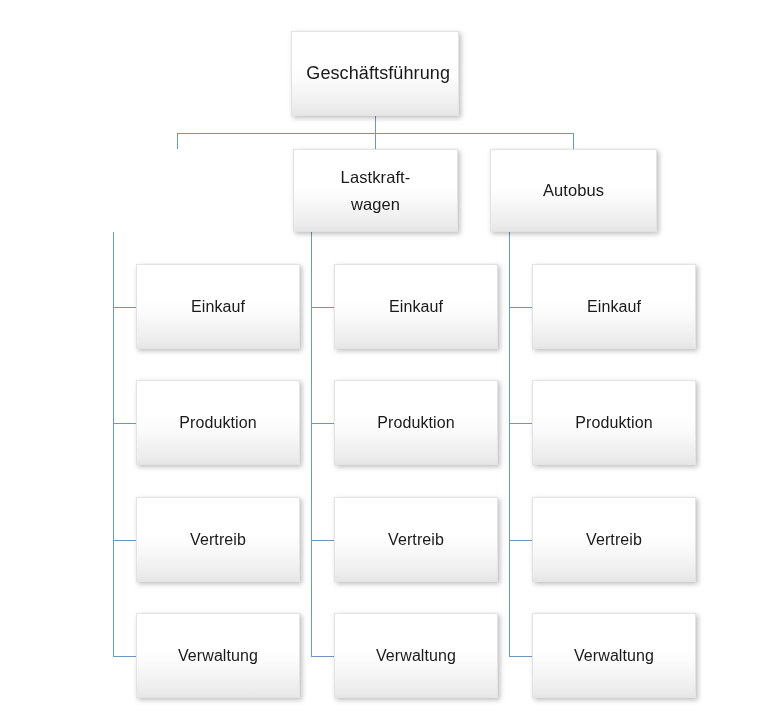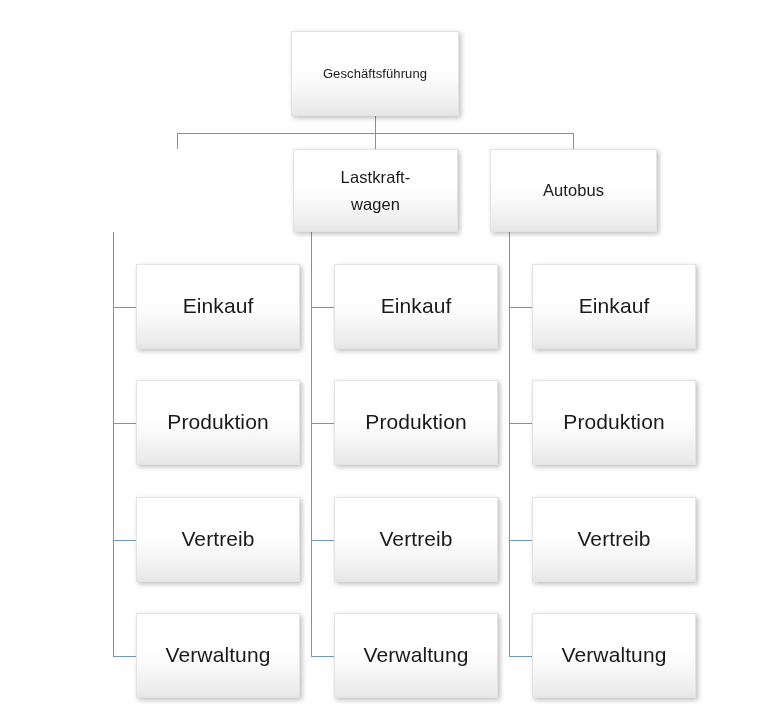--- a/index.html
+++ b/index.html
@@ -66,23 +66,23 @@
     color: #1a1a1a;
     font-size: 16.5px;
     line-height: 1.62;
     letter-spacing: 0.1px;
     padding: 0 8px;
   }
   .node .label {
     display: block;
     white-space: pre-line;
   }
-  .node.root { font-size: 13px; }
+  .node.root { font-size: 18px; justify-content: flex-end; }
   .node.division { font-size: 16.5px; }
-  .node.dept { font-size: 21px; }
+  .node.dept { font-size: 16px; }
 </style>
 </head>
 <body>
 
 <div id="chart-canvas">
 
   <div class="connector-layer">
 
     <div class="line-v" style="left:375px; top:116px; height:33px;"></div>
 

